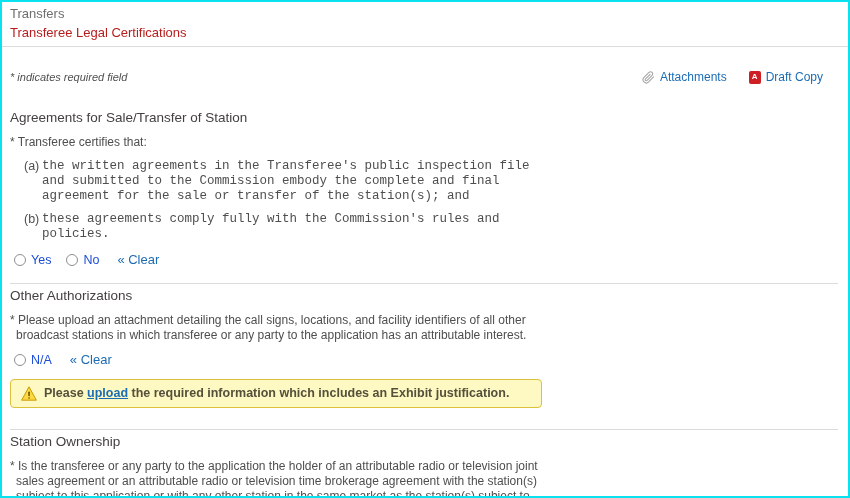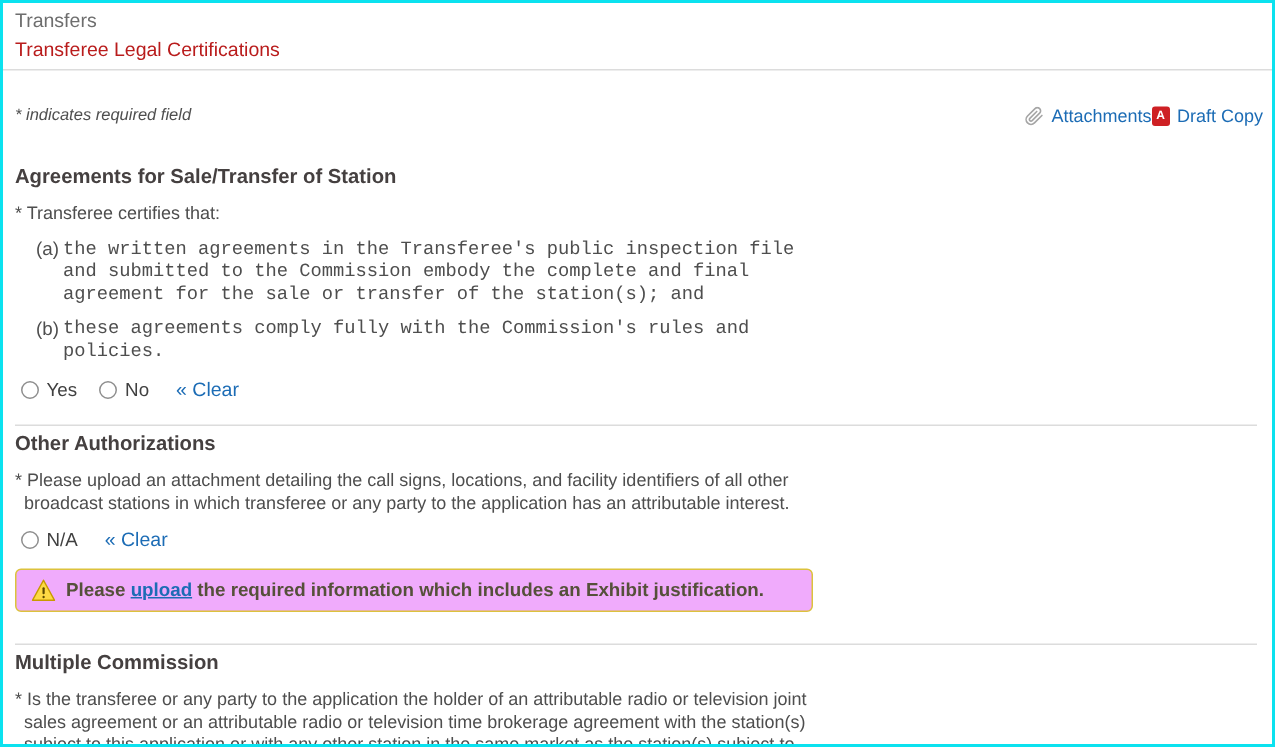--- a/index.html
+++ b/index.html
@@ -9,48 +9,48 @@
     --heading:#454040;
     --divider:#dcdcdc;
   }
   *{box-sizing:border-box;}
   html,body{margin:0;padding:0;}
   body{
     width:850px;height:498px;overflow:hidden;
     background:#fff;border:2px solid var(--frame);
     font-family:"Liberation Sans",sans-serif;color:var(--text);
   }
-  .pad{padding-left:8px;padding-right:6px;}
+  .pad{padding-left:8px;padding-right:25px;}
   .header{padding:5px 8px 0 8px;}
   .breadcrumb{font-size:13px;color:#6e6e6e;line-height:13px;}
   .page-title{font-size:13px;color:#b91c1c;line-height:21px;margin-top:2px;}
   .hr{height:0;border-top:1px solid var(--divider);}
   .hr-full{margin-top:3px;}
   .hr-inset{margin:16px 10px 0 8px;}
   .meta-row{display:flex;justify-content:space-between;align-items:center;margin-top:23px;}
   .required-note{font-style:italic;font-size:11px;color:#4f4f4f;}
-  .meta-links{display:flex;align-items:center;}
+  .meta-links{display:flex;align-items:center;gap:22px;}
   .meta-link{display:inline-flex;align-items:center;gap:5px;font-size:12px;color:var(--link);cursor:pointer;text-decoration:none;}
   .pdficon{display:inline-flex;align-items:center;justify-content:center;width:12px;height:13px;border-radius:2px;background:#ce2024;color:#fff;font-size:8px;font-weight:bold;line-height:1;}
-  .section-heading{font-size:13.5px;font-weight:bold;color:var(--heading);}
+  .section-heading{font-size:13.5px;font-weight:normal;color:var(--heading);}
   .mt26{margin-top:26px;}
   .mt16{margin-top:4px;}
   p{margin:0;}
   .q{font-size:12px;line-height:15px;max-width:534px;padding-left:6px;text-indent:-6px;}
   .lettered{display:flex;max-width:546px;font-size:12.5px;line-height:15px;padding-left:14px;}
   .lettered .ltr{flex:0 0 18px;}
   .lettered .ltxt{flex:1;font-family:Liberation Mono, monospace;}
   .radio-row{display:flex;align-items:center;margin-top:10px;padding-left:4px;}
-  .radio{display:inline-flex;align-items:center;margin-right:15px;font-size:12.5px;color:#404040;cursor:pointer;}
+  .radio{display:inline-flex;align-items:center;margin-right:15px;font-size:12.5px;color:#1d4ed8;cursor:pointer;}
   .radio .circle{width:12px;height:12px;border:1px solid #8f8f8f;border-radius:50%;background:#fff;margin-right:5px;display:inline-block;}
   .clear-link{font-size:13px;color:var(--link);cursor:pointer;margin-left:3px;white-space:nowrap;}
   .warning-box{
     display:flex;align-items:center;gap:7px;
     width:532px;margin-top:12px;margin-left:0;
-    background:#f0abfc;border:1px solid #dcc23c;border-radius:4px;
+    background:#fef9c3;border:1px solid #dcc23c;border-radius:4px;
     padding:6px 10px;font-size:12.5px;font-weight:bold;color:#55503a;line-height:15px;
   }
   .warning-box .wlink{color:var(--link);text-decoration:underline;cursor:pointer;}
   .mt10{margin-top:10px;}
   .mt9{margin-top:9px;}
   .mt8{margin-top:8px;}
 </style>
 </head>
 <body>
 
@@ -118,16 +118,16 @@
         <rect x="11" y="8" width="2.2" height="7" rx="1" fill="#5d4a00"></rect>
         <rect x="11" y="16.5" width="2.2" height="2.4" rx="1" fill="#5d4a00"></rect>
       </svg>
     <span><span>Please </span><a class="wlink">upload</a><span> the required information which includes an Exhibit justification.</span></span>
   </div>
 </div>
 
 <div class="hr hr-inset" style="margin-top:21px;"></div>
 
 <div class="pad">
-  <div class="section-heading mt16">Multiple Commission</div>
+  <div class="section-heading mt16">Station Ownership</div>
   <p class="q mt10">* Is the transferee or any party to the application the holder of an attributable radio or television joint sales agreement or an attributable radio or television time brokerage agreement with the station(s) subject to this application or with any other station in the same market as the station(s) subject to this application?</p>
 
 </div>
 
 </body></html>

